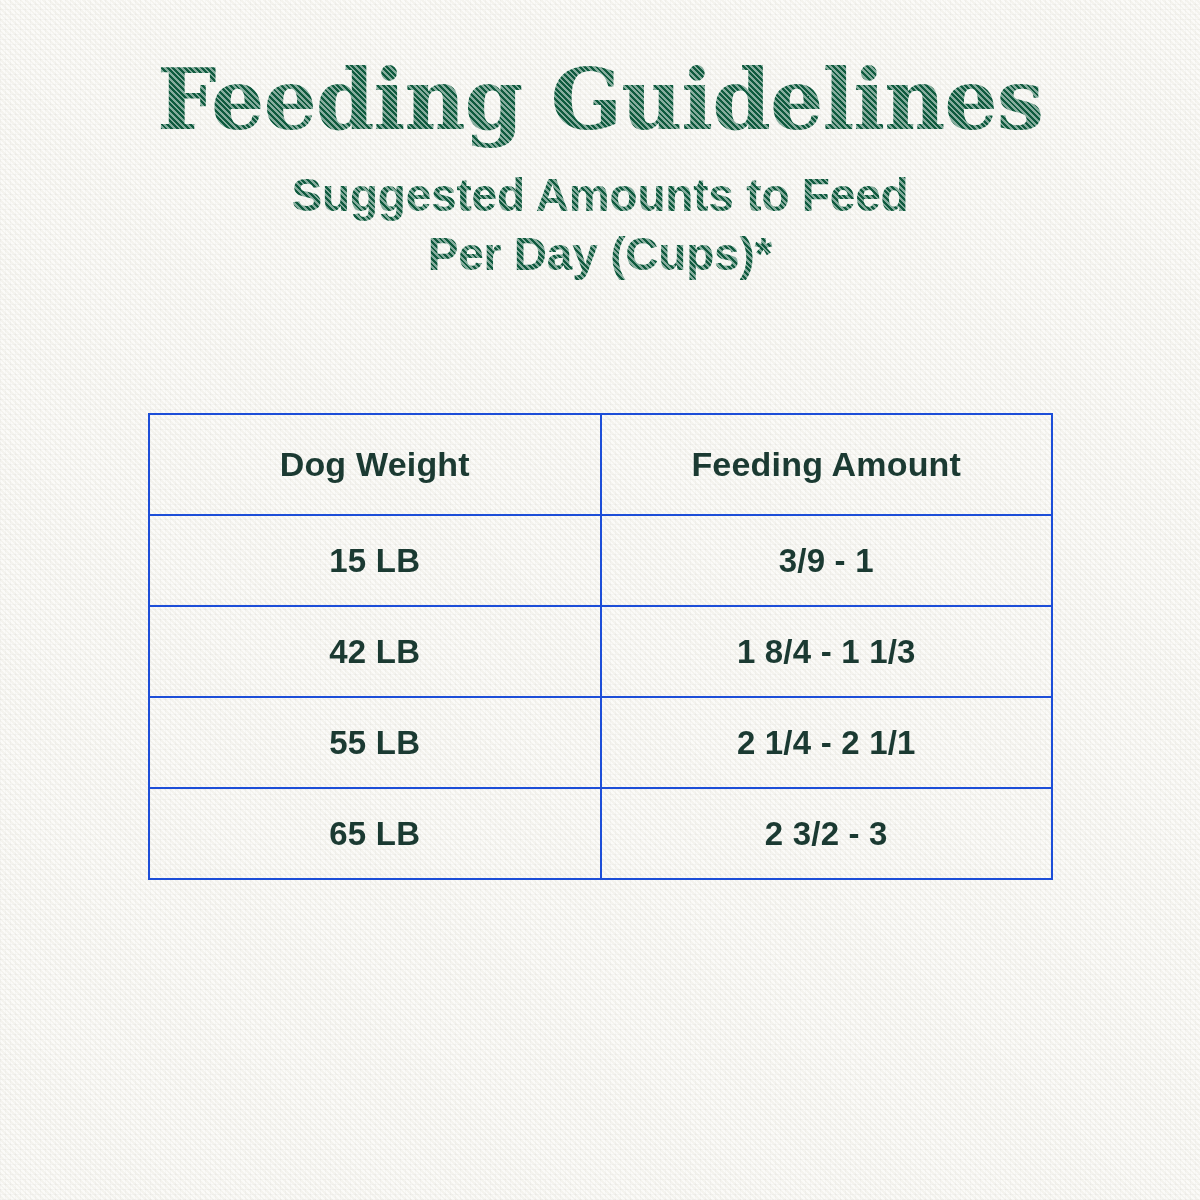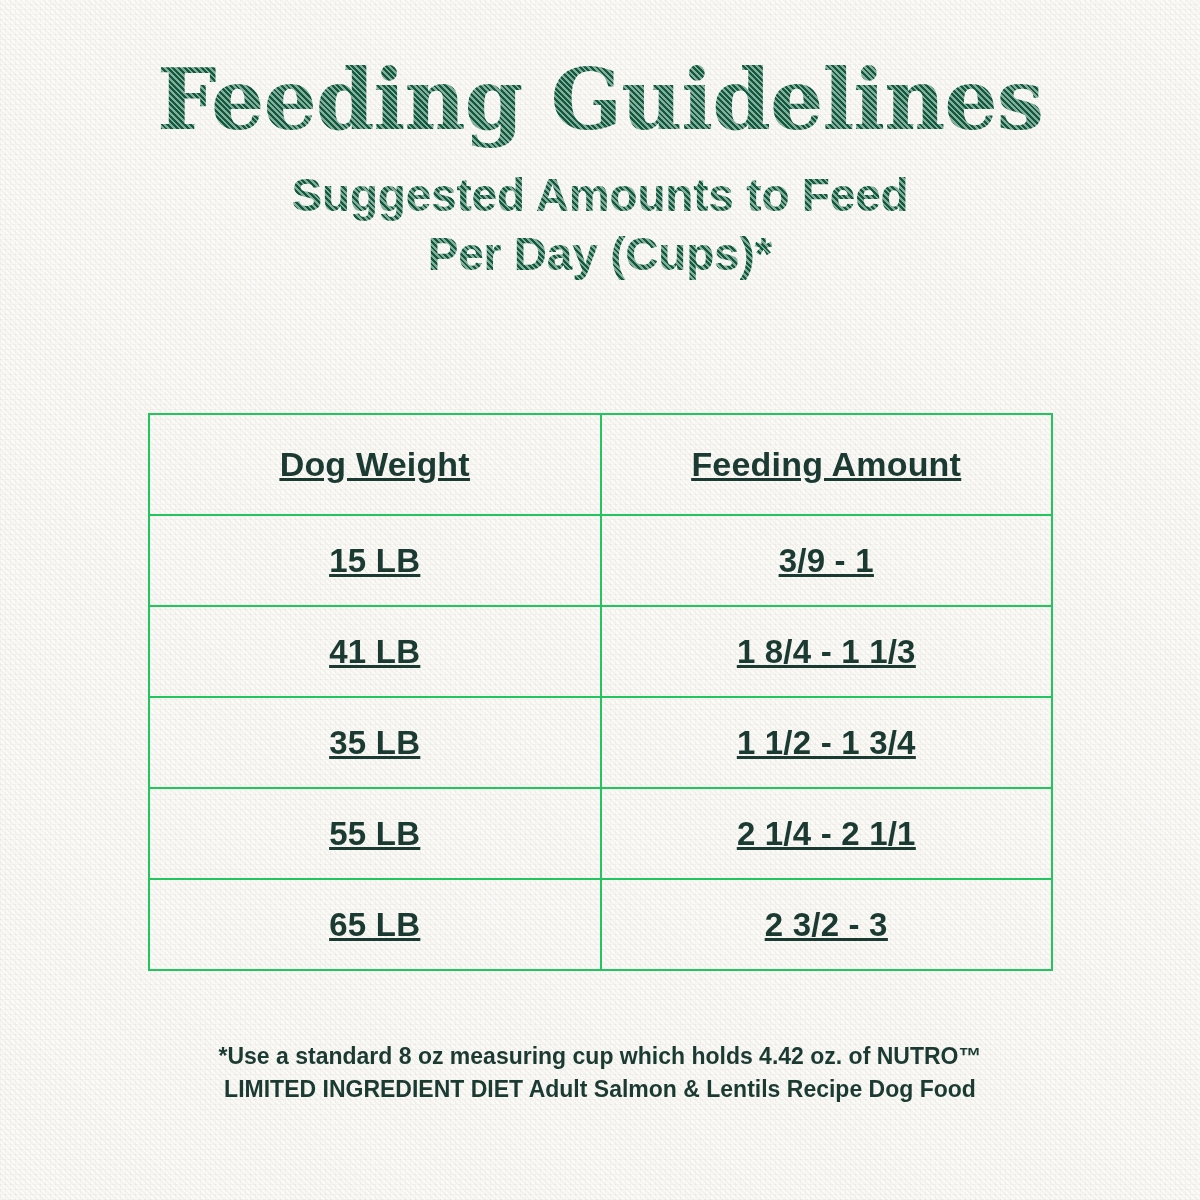--- a/index.html
+++ b/index.html
@@ -56,22 +56,21 @@
     left: 148px;
     top: 413px;
     width: 905px;
   }
   table {
     border-collapse: collapse;
     width: 100%;
     table-layout: fixed;
   }
   table, th, td {
-    border: 2px solid #22c55e;
-    text-decoration: underline;
+    border: 2px solid #1d4ed8;
   }
   th {
     font-size: 34px;
     font-weight: bold;
     color: #1b3a32;
     height: 97px;
     text-align: center;
     vertical-align: middle;
     letter-spacing: 0.2px;
   }
@@ -125,36 +124,28 @@
           <th>Dog Weight</th>
           <th>Feeding Amount</th>
         </tr>
       </thead>
       <tbody>
         <tr>
           <td>15 LB</td>
           <td>3/9 - 1</td>
         </tr>
         <tr>
-          <td>41 LB</td>
+          <td>42 LB</td>
           <td>1 8/4 - 1 1/3</td>
-        </tr>
-        <tr>
-          <td>35 LB</td>
-          <td>1 1/2 - 1 3/4</td>
         </tr>
         <tr>
           <td>55 LB</td>
           <td>2 1/4 - 2 1/1</td>
         </tr>
         <tr>
           <td>65 LB</td>
           <td>2 3/2 - 3</td>
         </tr>
       </tbody>
     </table>
   </div>
 
-  <div class="footnote">
-    <div>*Use a standard 8 oz measuring cup which holds 4.42 oz. of NUTRO™</div>
-    <div>LIMITED INGREDIENT DIET Adult Salmon &amp; Lentils Recipe Dog Food</div>
-  </div>
 </div>
 
 </body></html>

